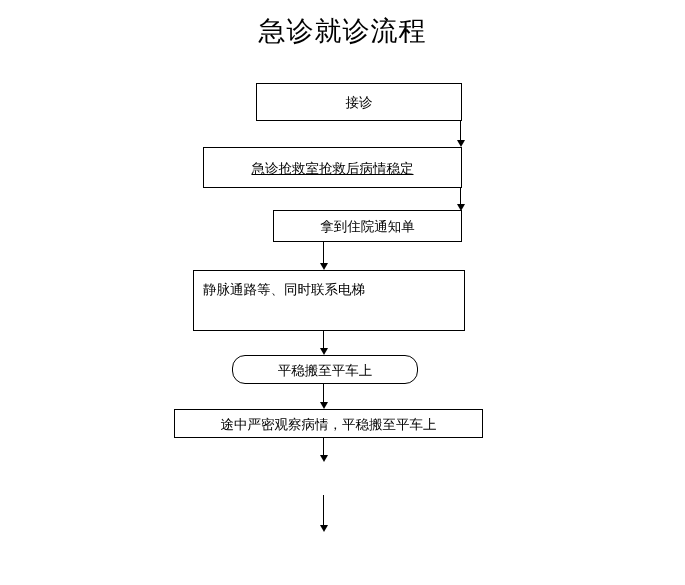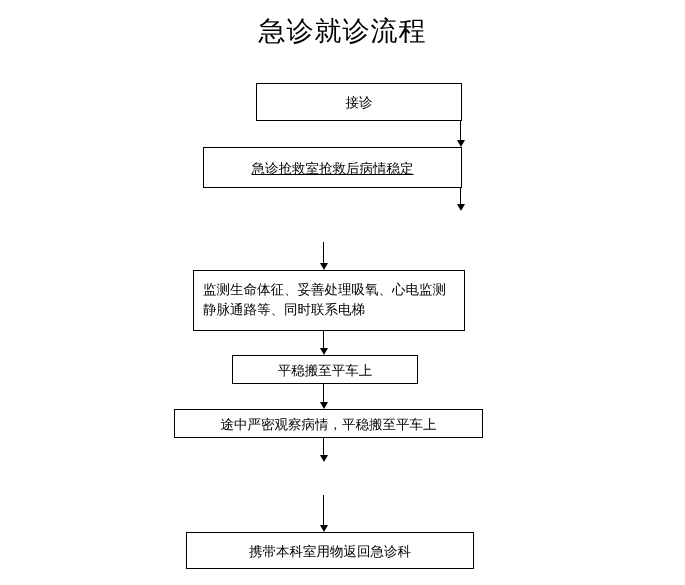--- a/index.html
+++ b/index.html
@@ -100,37 +100,39 @@
 
   <div class="node" style="left:203px; top:147px; width:259px; height:41px;text-decoration:underline;">
     <span class="txt">急诊抢救室抢救后病情稳定</span>
   </div>
 
   <div class="conn" style="left:460px; top:188px; height:24px;">
     <div class="shaft" style="height:17px;"></div>
     <div class="head" style="top:16px;"></div>
   </div>
 
+  <div class="node" style="left:273px; top:210px; width:189px; height:32px;">
+    <span class="txt">拿到住院通知单</span>
+  </div>
 
   <div class="conn" style="left:323px; top:242px; height:29px;">
     <div class="shaft" style="height:22px;"></div>
     <div class="head" style="top:21px;"></div>
   </div>
 
   <div class="node multiline" style="left:193px; top:270px; width:272px; height:61px;">
-    <span class="line">监测生命体征、妥善处理吸氧、心电监测</span>
     <span class="line">静脉通路等、同时联系电梯</span>
   </div>
 
   <div class="conn" style="left:323px; top:331px; height:25px;">
     <div class="shaft" style="height:18px;"></div>
     <div class="head" style="top:17px;"></div>
   </div>
 
-  <div class="node" style="left:232px; top:355px; width:186px; height:29px;">
+  <div class="node" style="left:232px; top:355px; width:186px; height:29px;border-radius:13px;">
     <span class="txt">平稳搬至平车上</span>
   </div>
 
   <div class="conn" style="left:323px; top:384px; height:26px;">
     <div class="shaft" style="height:19px;"></div>
     <div class="head" style="top:18px;"></div>
   </div>
 
   <div class="node" style="left:174px; top:409px; width:309px; height:29px;">
     <span class="txt">途中严密观察病情，平稳搬至平车上</span>
@@ -140,17 +142,14 @@
     <div class="shaft" style="height:18px;"></div>
     <div class="head" style="top:17px;"></div>
   </div>
 
 
   <div class="conn" style="left:323px; top:495px; height:38px;">
     <div class="shaft" style="height:31px;"></div>
     <div class="head" style="top:30px;"></div>
   </div>
 
-  <div class="node" style="left:186px; top:532px; width:288px; height:37px;">
-    <span class="txt">携带本科室用物返回急诊科</span>
-  </div>
 
 </div>
 
 </body></html>

